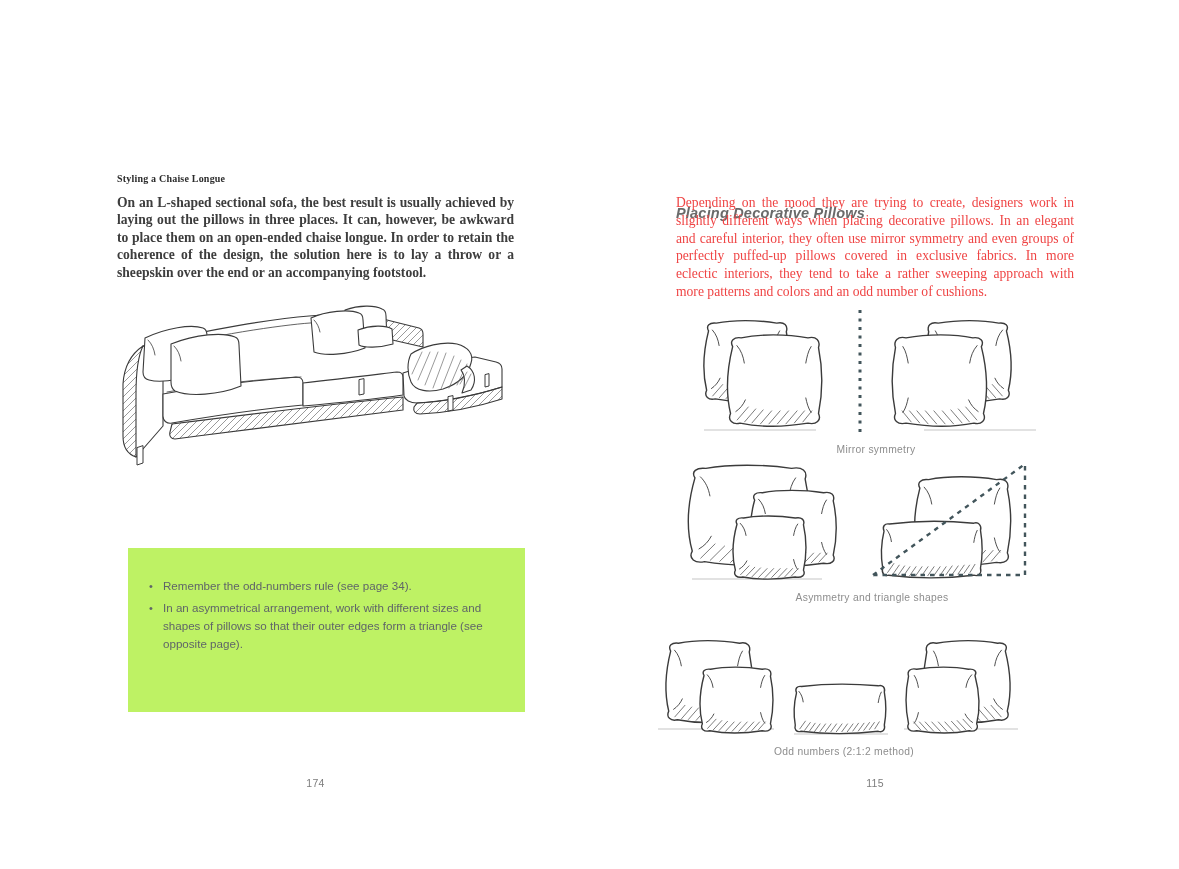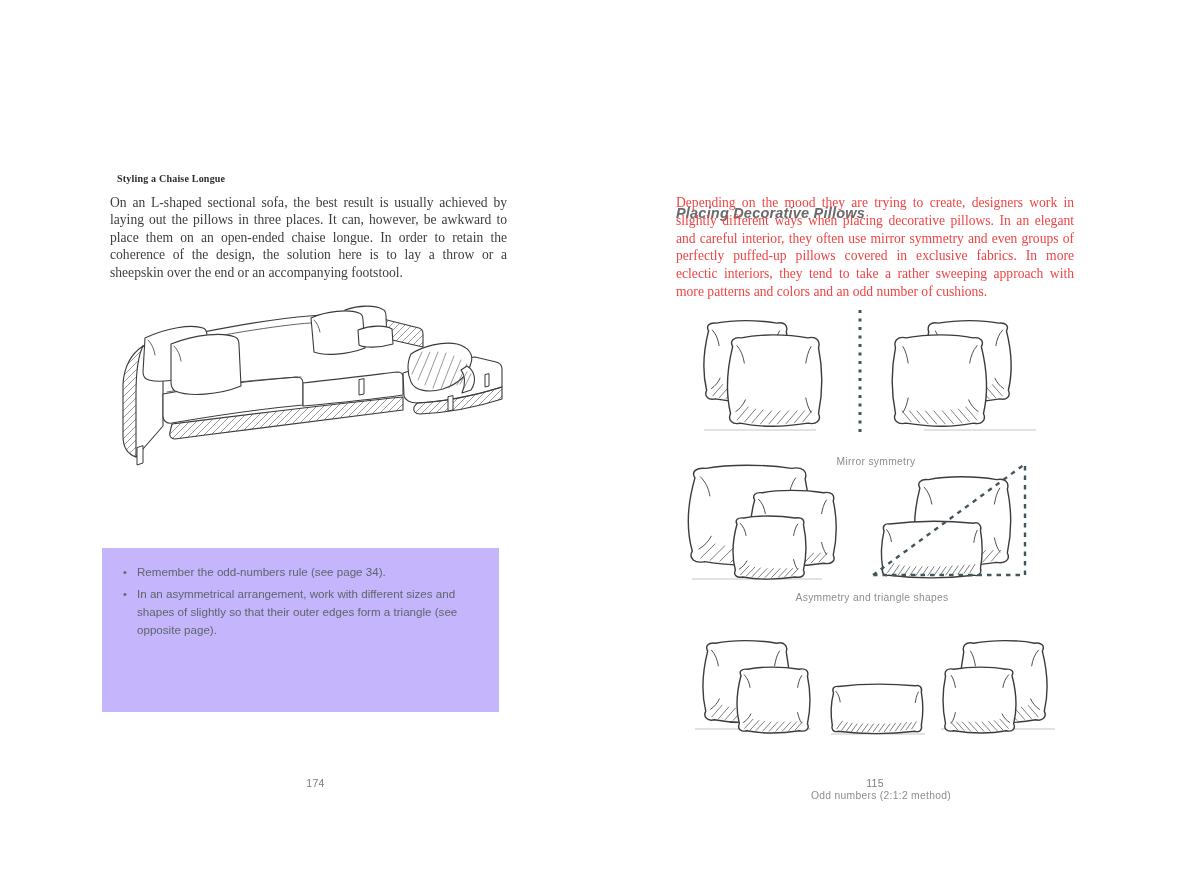--- a/index.html
+++ b/index.html
@@ -14,30 +14,31 @@
   .abs { position:absolute; }
 
   
   .lp-heading {
     left:117px; top:173px; width:400px;
     font-family:"Liberation Serif", serif;
     font-weight:bold; font-size:10px; color:#2b2b2b;
     letter-spacing:0.2px;
   }
   .lp-body {
-    left:110px; top:194px; width:397px;
+    left:117px; top:194px; width:397px;
     font-size:13.6px; line-height:17.4px; color:#3d3d3d;
     text-align:justify;
+    font-weight:bold;
   }
   .sofa-wrap { left:112px; top:296px; width:398px; height:172px; }
 
   .tips-box {
-    left:102px; top:548px; width:397px; height:164px;
-    background:#c4b5fd;
-    padding:15px 22px 12px 20px;
+    left:128px; top:548px; width:397px; height:164px;
+    background:#bef264;
+    padding:29px 22px 12px 20px;
   }
   .tips-box ul { list-style:none; }
   .tips-box li {
     position:relative;
     padding-left:15px;
     font-family:"Liberation Sans", sans-serif;
     font-size:11.6px; line-height:18px; color:#5f6568;
     margin-bottom:4px;
   }
   .tips-box li::before {
@@ -61,23 +62,23 @@
     font-style:italic; font-size:14.5px; color:#6a6a6a;
     letter-spacing:0.2px;
     margin-top:33px;
   }
   .rp-body {
     left:676px; top:194px; width:398px;
     font-size:13.6px; line-height:17.8px; color:#ef4444;
     text-align:justify;
   }
   .figure { display:flex; flex-direction:column; align-items:center; }
-  .fig1 { left:676px; top:306px; width:400px;gap:12px; }
+  .fig1 { left:676px; top:306px; width:400px; }
   .fig2 { left:672px; top:458px; width:400px;align-items:center; }
-  .fig3 { left:681px; top:630px; width:400px;gap:44px; }
+  .fig3 { left:644px; top:630px; width:400px; }
   .fig-caption {
     font-family:"Liberation Sans", sans-serif;
     font-size:10.3px; color:#8d8d8d;
     margin-top:6px; letter-spacing:0.3px;
   }
 
   
   .ink   { stroke:#3b3b3b; fill:none; stroke-linecap:round; stroke-linejoin:round; }
   .dashline { stroke:#42555b; stroke-width:3; stroke-dasharray:3 5.5; fill:none; }
   .tri      { stroke:#42555b; stroke-width:2.4; stroke-dasharray:4.5 5; fill:none; }
@@ -146,21 +147,21 @@
         <path d="M352,92 L359,78 M348,88 L355,76" stroke="#6e6e6e" stroke-width="0.7"></path>
 
         <path d="M25,152 L25,169 L31,167 L31,150 Z M247,84 L247,99 L252,98 L252,83 Z M336,101 L336,115 L341,114 L341,100 Z M373,79 L373,91 L377,90 L377,78 Z" fill="#ffffff" stroke-width="1"></path>
       </g>
     </svg>
   </div>
 
   <div class="abs tips-box">
     <ul>
       <li>Remember the odd-numbers rule (see page 34).</li>
-      <li>In an asymmetrical arrangement, work with different sizes and shapes of slightly so that their outer edges form a triangle (see opposite page).</li>
+      <li>In an asymmetrical arrangement, work with different sizes and shapes of pillows so that their outer edges form a triangle (see opposite page).</li>
     </ul>
   </div>
 
   <div class="abs page-num pn-left">174</div>
 
   <h2 class="abs rp-heading">Placing Decorative Pillows</h2>
 
   <p class="abs rp-body">Depending on the mood they are trying to create, designers work in slightly different ways when placing decorative pillows. In an elegant and careful interior, they often use mirror symmetry and even groups of perfectly puffed-up pillows covered in exclusive fabrics. In more eclectic interiors, they tend to take a rather sweeping approach with more patterns and colors and an odd number of cushions.</p>
 
   <div class="abs figure fig1">

